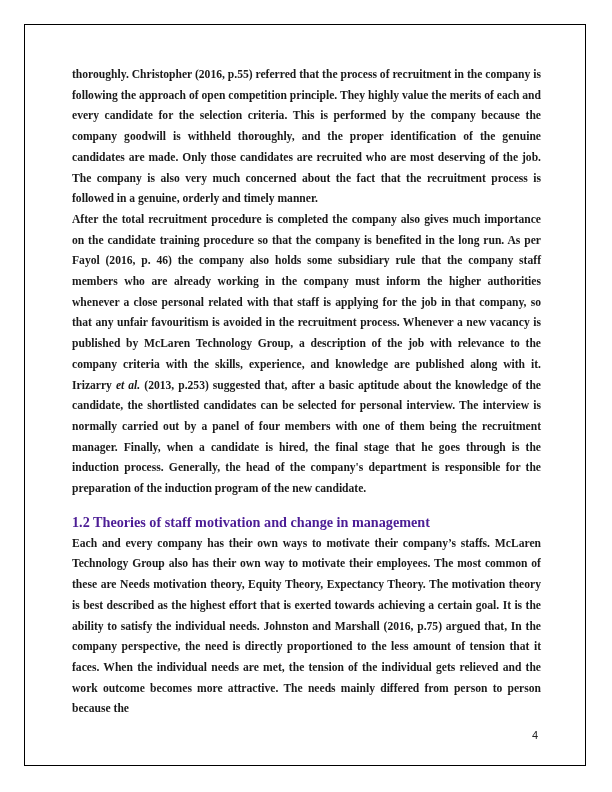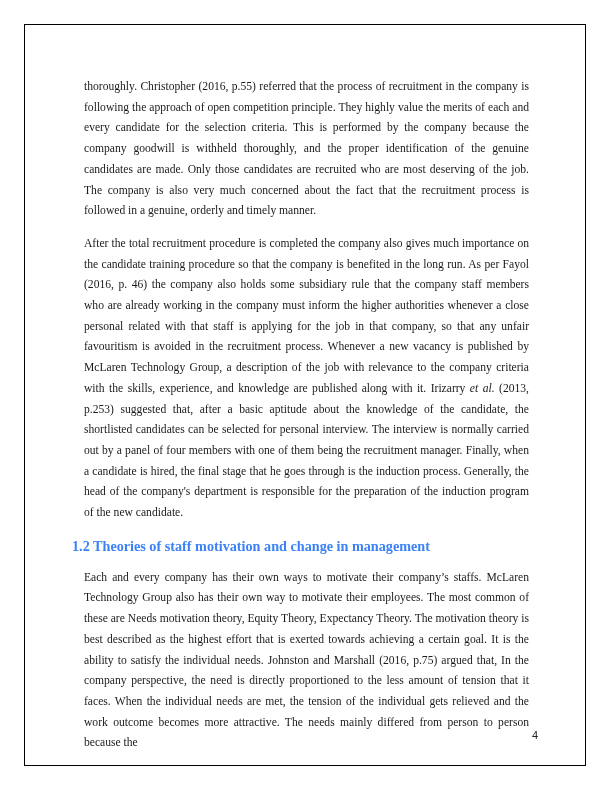--- a/index.html
+++ b/index.html
@@ -6,25 +6,25 @@
   body { width: 612px; height: 792px; position: relative; overflow: hidden; }
   .page-border {
     position: absolute; left: 24px; top: 24px; width: 562px; height: 742px;
     border: 1px solid #000; box-sizing: border-box;
   }
   .content {
     position: absolute; left: 72px; top: 65px; width: 469px;
     font-family: "Liberation Serif", serif; font-size: 11.6px; color: #1a1a1a;
   }
   .para {
-    margin: 12px; line-height: 20.7px; text-align: justify;
+    margin: 0; line-height: 20.7px; text-align: justify; font-weight: bold;
   }
   .heading {
     font-family: "Liberation Serif", serif; font-weight: bold; font-size: 14.2px;
-    margin: 12px 0 2px 0; line-height: 20px; color: #3b82f6;
+    margin: 12px 0 2px 0; line-height: 20px; color: #4c1d95;
   }
   .page-number {
     position: absolute; left: 532px; top: 729px;
     font-family: "Liberation Sans", sans-serif; font-size: 11px; color: #222;
   }
 </style>
 </head>
 <body>
 
 <div class="page-border"></div>

